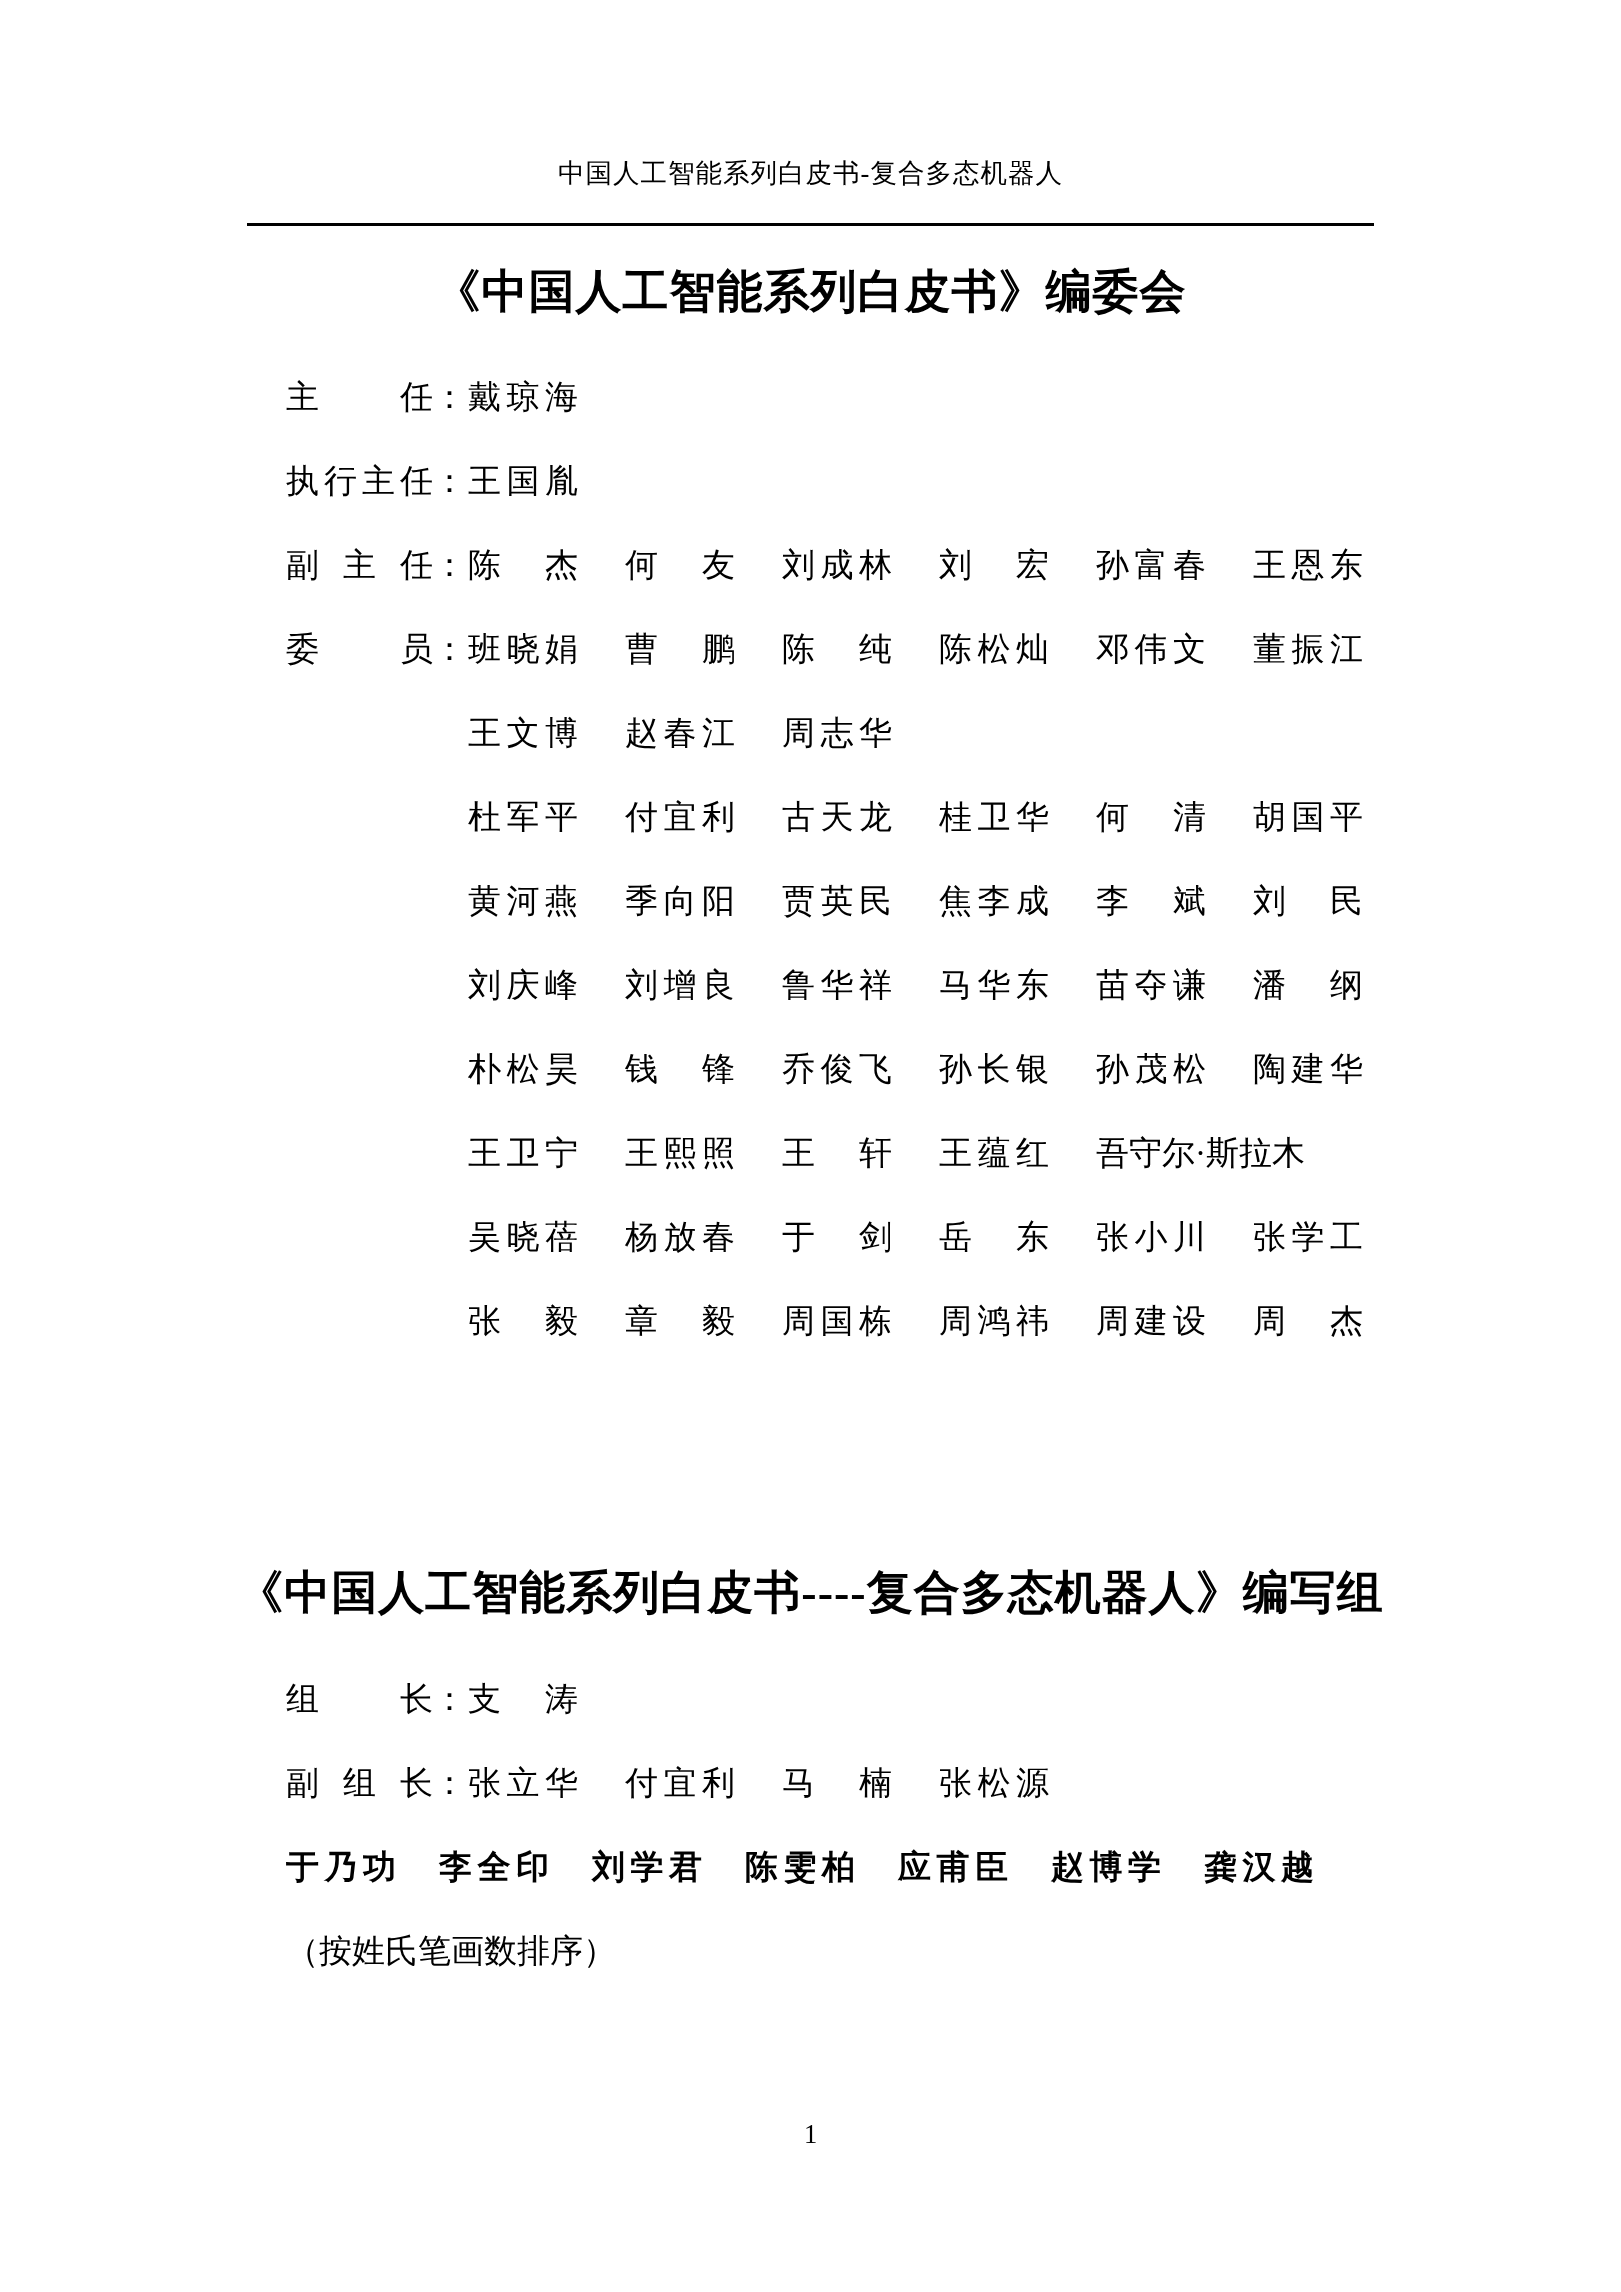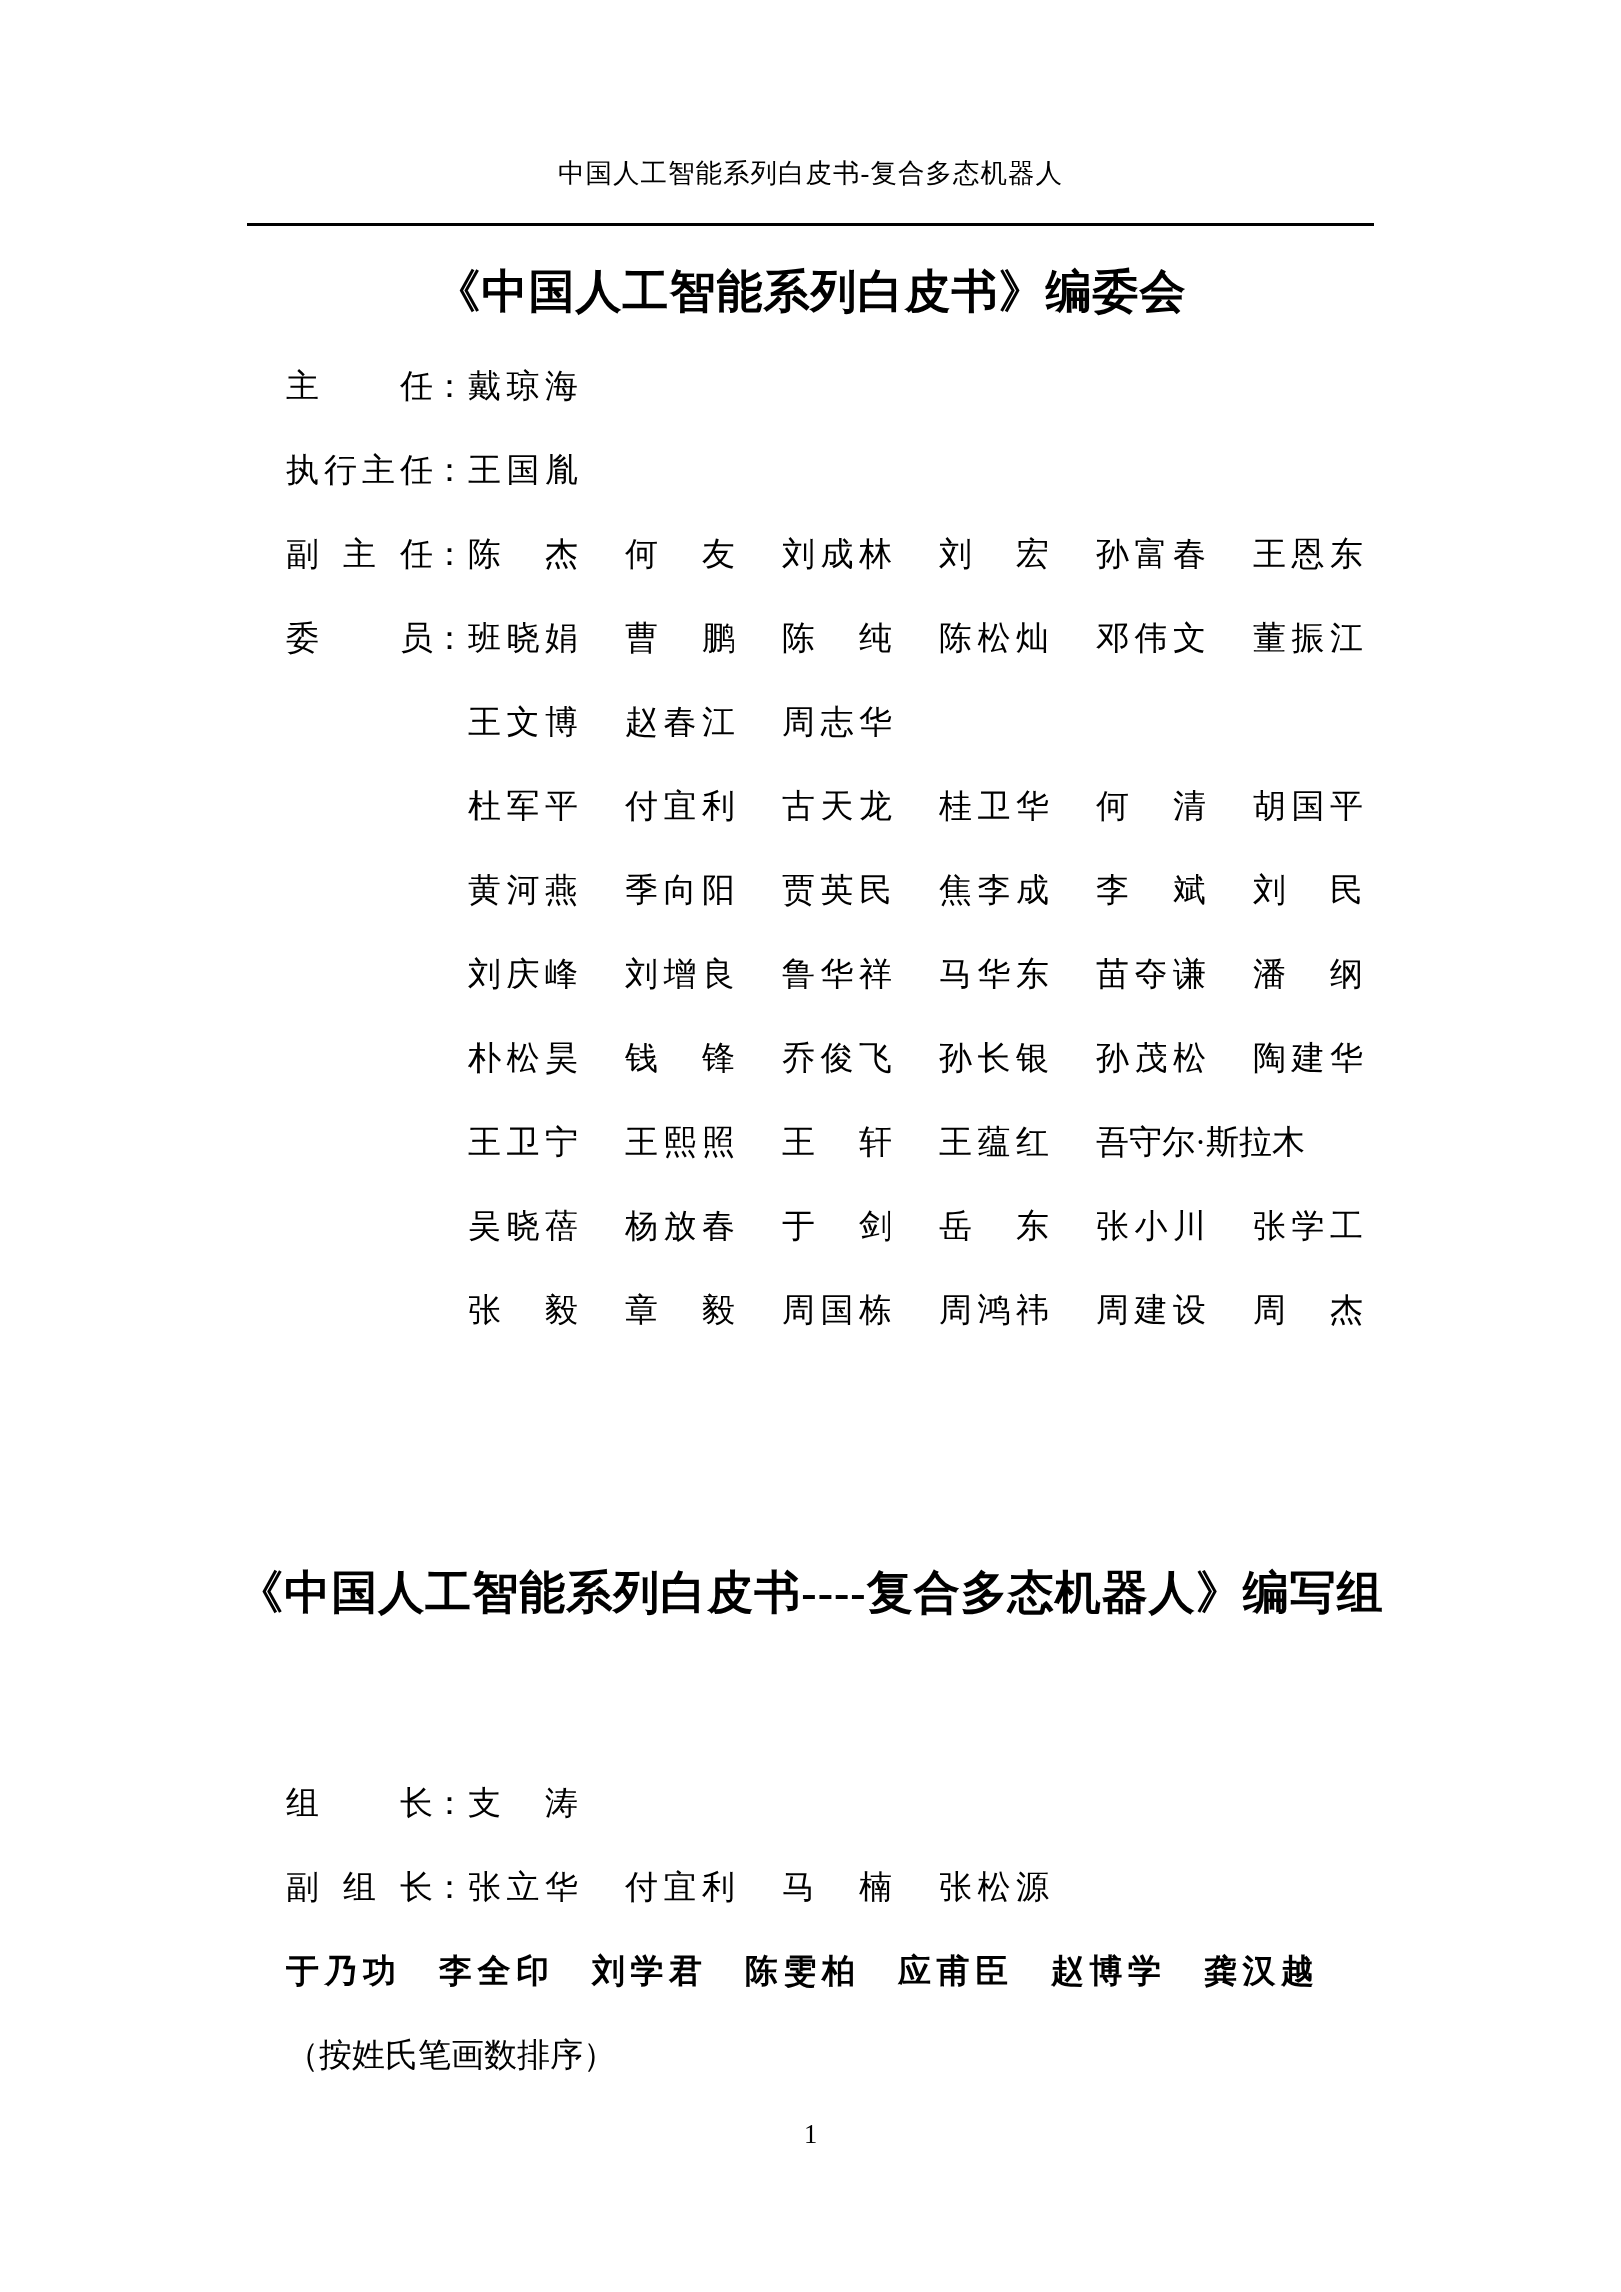--- a/index.html
+++ b/index.html
@@ -26,22 +26,22 @@
   .title{
     position:absolute;left:0;right:0;margin:0;
     text-align:center;
     font-size:46px;
     font-weight:bold;
     letter-spacing:1px;
   }
   .t1{top:261px;}
   .t2{top:1562px;}
   .roles{position:absolute;left:286px;right:118px;}
-  #committee-roles{top:344px;}
-  #group-roles{top:1761px;}
+  #committee-roles{top:355px;}
+  #group-roles{top:1657px;}
   .line{
     line-height:84px;
     font-size:33px;
     white-space:nowrap;
   }
   .label{
     display:inline-block;
     width:147px;
     text-align:justify;
     text-align-last:justify;

